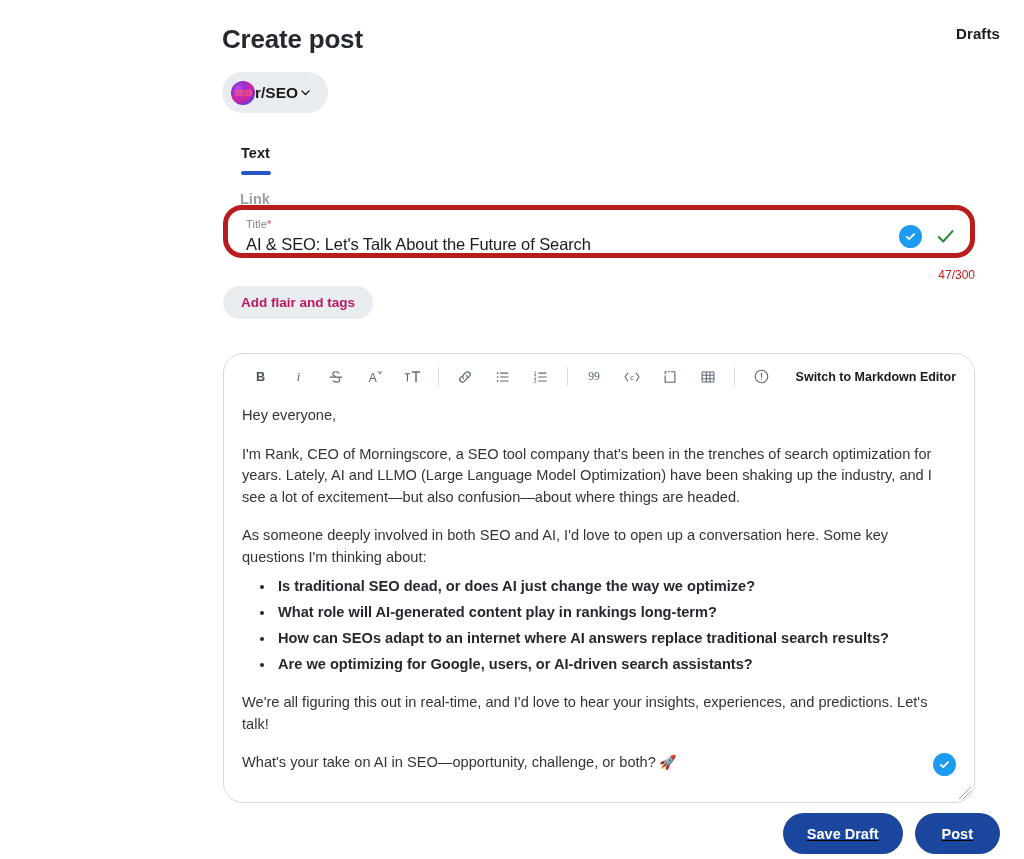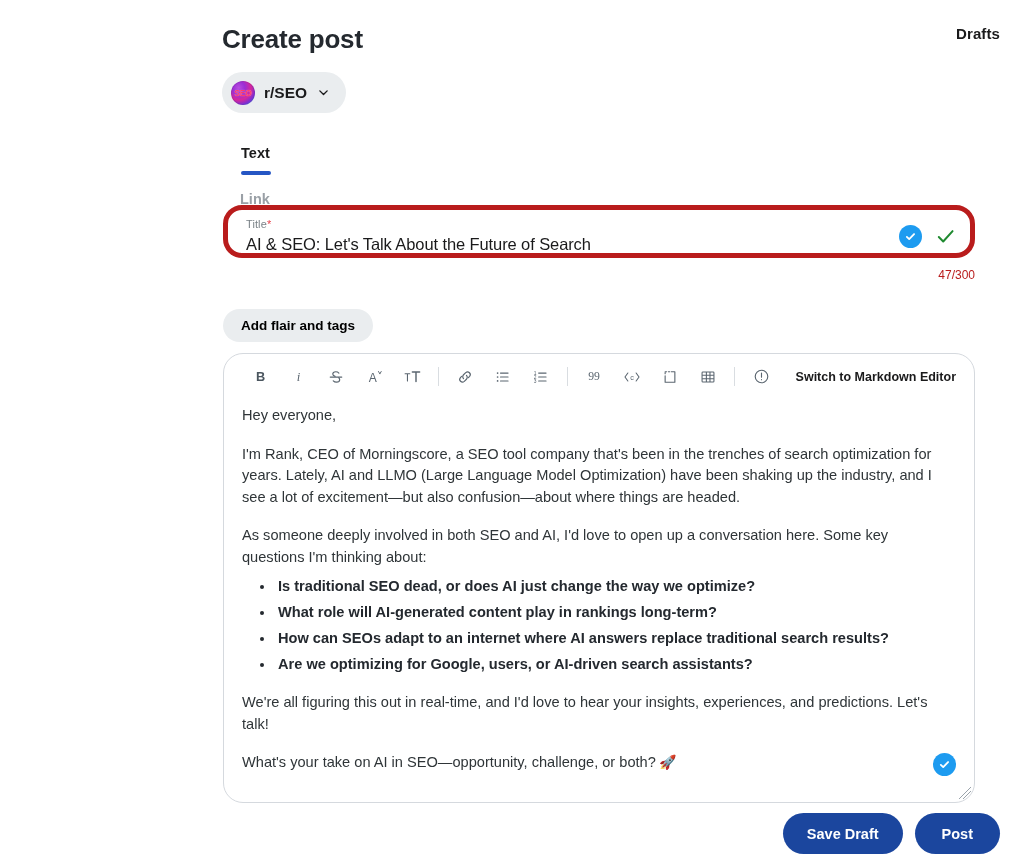--- a/index.html
+++ b/index.html
@@ -36,21 +36,20 @@
     letter-spacing: -.2px;
   }
 
   
   .community-pill {
     position: absolute;
     left: 222px; top: 72px;
     height: 41px;
     display: flex;
     align-items: center;
-    gap: 9px;
     padding: 0 16px 0 9px;
     background: #eaedef;
     border-radius: 21px;
     cursor: pointer;
     user-select: none;
   }
   .avatar {
     width: 24px; height: 24px;
     border-radius: 50%;
     background: radial-gradient(circle at 32% 28%, #b84ce0 0%, #9b2fd4 26%, #d6279c 52%, #7b2fd4 72%, #18c8e8 100%);
@@ -146,31 +145,31 @@
     left: 223px; top: 268px;
     width: 752px;
     text-align: right;
     font-size: 12px;
     color: #b91c1c;
   }
 
   
   .flair-btn {
     position: absolute;
-    left: 223px; top: 309px;
+    left: 223px; top: 286px;
     height: 33px;
     display: flex; align-items: center;
     padding: 12px 18px;
     background: #eaedef;
     border: none;
     border-radius: 17px;
     font-family: inherit;
     font-size: 13.5px;
     font-weight: 700;
-    color: #000000;
+    color: #be185d;
     cursor: pointer;
   }
 
   
   .editor {
     position: absolute;
     left: 223px; top: 353px;
     width: 752px; height: 450px;
     border: 1px solid #d5d9de;
     border-radius: 20px;
@@ -247,20 +246,21 @@
     cursor: nwse-resize;
   }
 
   
   .footer {
     position: absolute;
     right: 24px; top: 813px;
     display: flex;
     align-items: center;
     gap: 12px;
+    text-decoration: underline;
   }
   .btn {
     height: 41px;
     border: none;
     border-radius: 21px;
     background: #1b469e;
     color: #ffffff;
     font-family: inherit;
     font-size: 14.5px;
     font-weight: 700;

